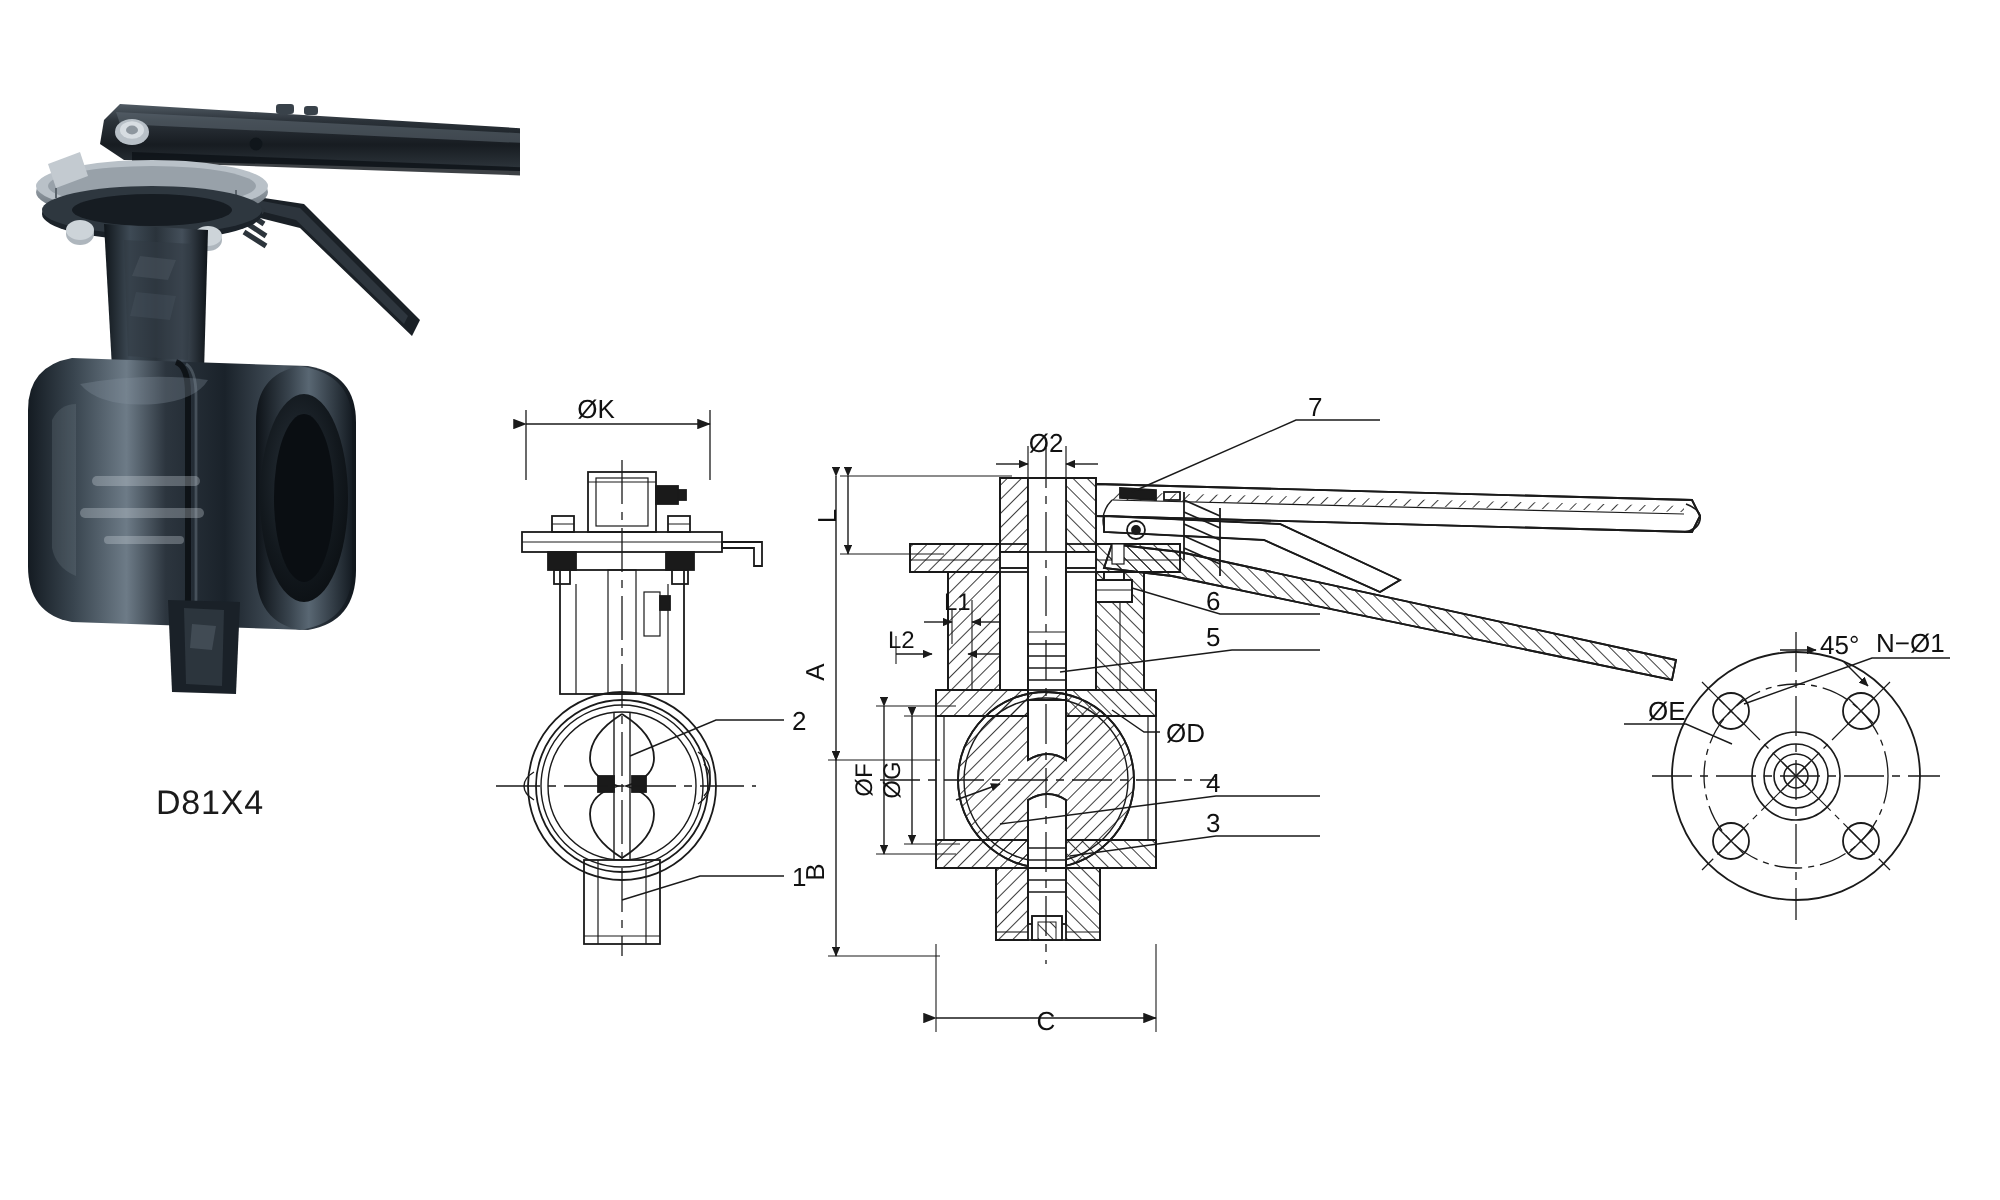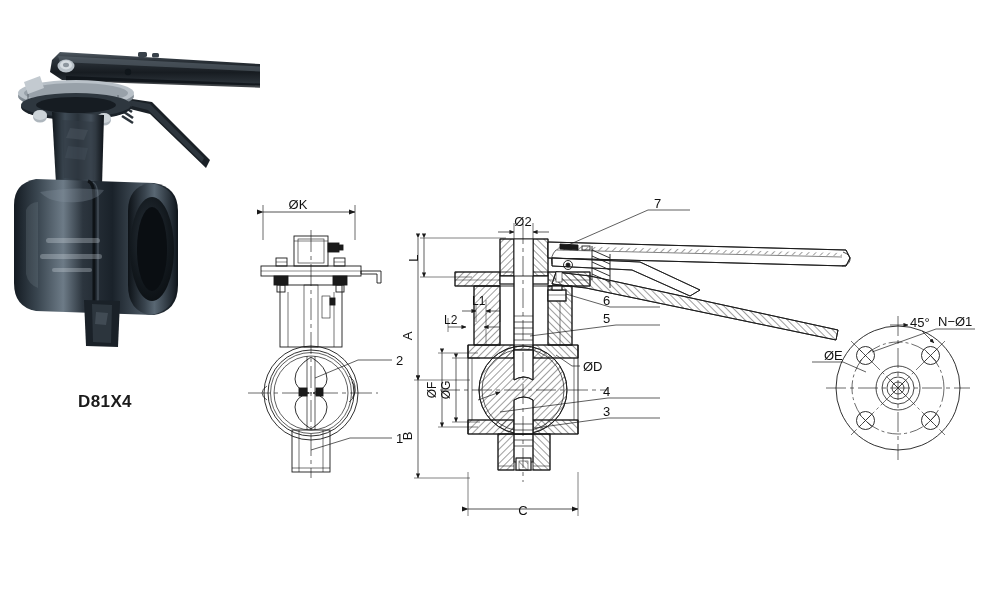--- a/index.html
+++ b/index.html
@@ -2,21 +2,21 @@
 <html><head>
 <meta charset="utf-8">
 <style>
   html,body{margin:0;padding:0;background:#ffffff;}
   body{width:1000px;height:600px;position:relative;overflow:hidden;
        font-family:"Liberation Sans",sans-serif;color:#1a1a1a;}
   .stage{position:absolute;inset:0;}
   svg{display:block;}
   .lbl{font-family:"Liberation Sans",sans-serif;font-size:13px;fill:#111;}
   .lbl-sm{font-family:"Liberation Sans",sans-serif;font-size:12px;fill:#111;}
-  .prodlabel{position:absolute;font-size:17px;letter-spacing:.4px;color:#1b1b1b;font-weight:bold;}
+  .prodlabel{position:absolute;font-size:17px;letter-spacing:.4px;color:#1b1b1b;}
 </style>
 </head>
 <body>
 
 <div class="stage">
 
   <svg width="260" height="440" style="position:absolute;left:0;top:10px;" viewBox="0 0 260 440">
     <defs>
       <linearGradient id="bodyG" x1="0" y1="0" x2="1" y2="0">
         <stop offset="0%" stop-color="#141b22"></stop>

